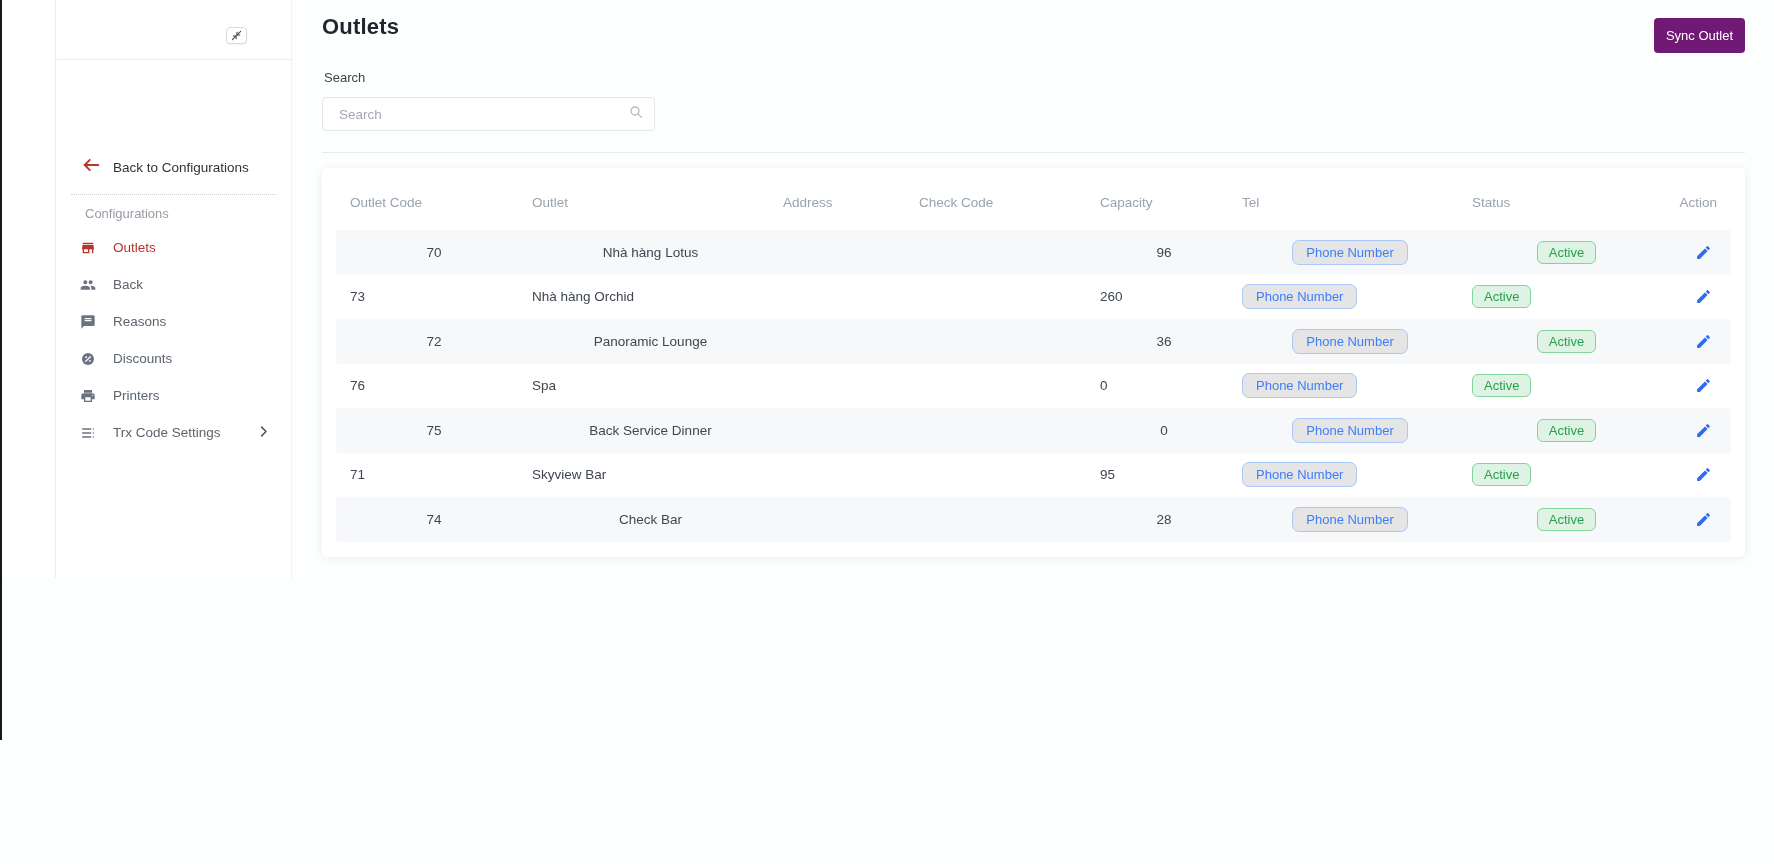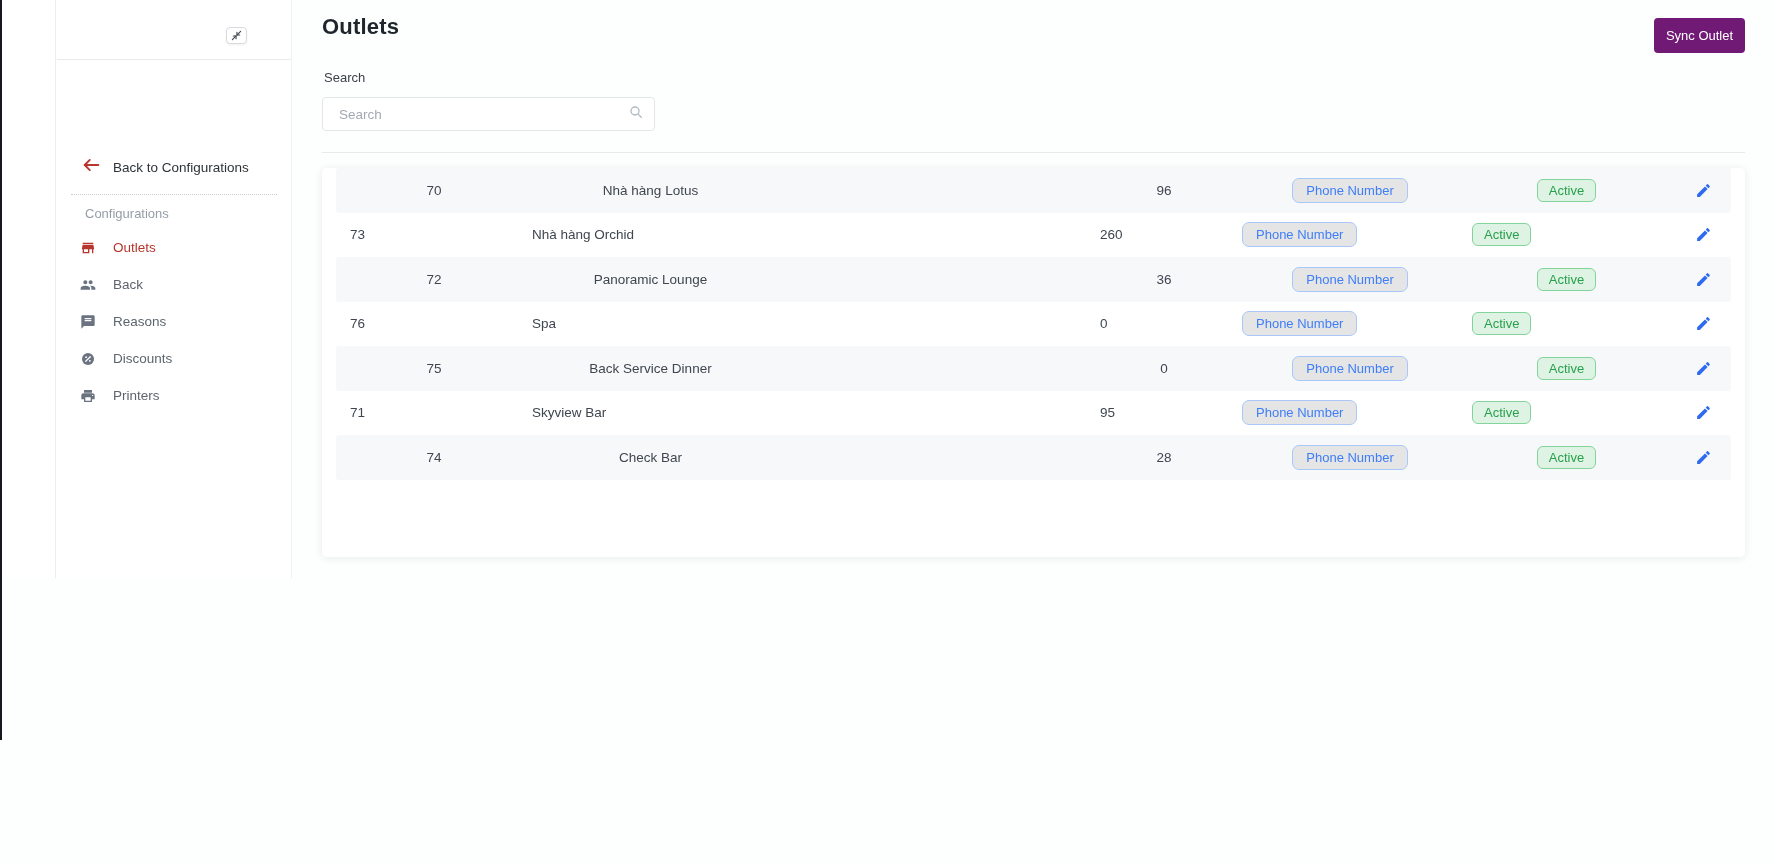--- a/index.html
+++ b/index.html
@@ -131,20 +131,38 @@
         <span>Discounts</span>
       </div>
       <div class="nav-item">
         <span class="ic">
           <svg width="16" height="16" viewBox="0 0 24 24" fill="#6b7380">
               <path d="M19 8H5c-1.66 0-3 1.34-3 3v6h4v4h12v-4h4v-6c0-1.66-1.34-3-3-3zm-3 11H8v-5h8v5zm3-7c-.55 0-1-.45-1-1s.45-1 1-1 1 .45 1 1-.45 1-1 1zm-1-9H6v4h12V3z"></path>
             </svg>
         </span>
         <span>Printers</span>
       </div>
+      <div class="nav-item">
+        <span class="ic">
+          <svg width="16" height="16" viewBox="0 0 24 24" fill="none" stroke="#6b7380" stroke-width="2" stroke-linecap="round">
+            <line x1="4" y1="6" x2="16" y2="6"></line>
+              <line x1="4" y1="12" x2="16" y2="12"></line>
+              <line x1="4" y1="18" x2="16" y2="18"></line>
+            <line x1="20" y1="6" x2="20.01" y2="6"></line>
+              <line x1="20" y1="12" x2="20.01" y2="12"></line>
+              <line x1="20" y1="18" x2="20.01" y2="18"></line>
+          </svg>
+        </span>
+        <span>Trx Code Settings</span>
+        <span class="chev">
+          <svg width="15" height="15" viewBox="0 0 24 24" fill="none" stroke="#4b525b" stroke-width="2.4" stroke-linecap="round" stroke-linejoin="round">
+              <path d="M9 5l7 7-7 7"></path>
+            </svg>
+        </span>
+      </div>
     </nav>
   </aside>
 
   <div class="collapse-btn">
     <svg width="13" height="11" viewBox="0 0 24 24" fill="none" stroke="#3c434b" stroke-width="2.4" stroke-linecap="round" stroke-linejoin="round">
       <path d="M21 3 L13 11"></path>
         <path d="M13 5 v6 h6"></path>
       <path d="M3 21 L11 13"></path>
         <path d="M11 19 v-6 H5"></path>
     </svg>
@@ -161,20 +179,30 @@
         <svg width="16" height="16" viewBox="0 0 24 24" fill="none" stroke="#b4bac2" stroke-width="2" stroke-linecap="round">
             <circle cx="10.5" cy="10.5" r="6"></circle>
             <line x1="15.2" y1="15.2" x2="20" y2="20"></line>
           </svg>
       </span>
     </div>
 
     <div class="hr-divider"></div>
 
     <section class="card">
+      <div class="t-head">
+        <div class="hc">Outlet Code</div>
+        <div class="hc">Outlet</div>
+        <div class="hc">Address</div>
+        <div class="hc">Check Code</div>
+        <div class="hc">Capacity</div>
+        <div class="hc">Tel</div>
+        <div class="hc">Status</div>
+        <div class="hc action">Action</div>
+      </div>
       <div>
   <div class="t-row striped">
     <div class="c">70</div>
     <div class="c">Nhà hàng Lotus</div>
     <div class="c"></div>
     <div class="c"></div>
     <div class="c">96</div>
     <div class="c">
       <span class="phone-pill">Phone Number</span>
     </div>

